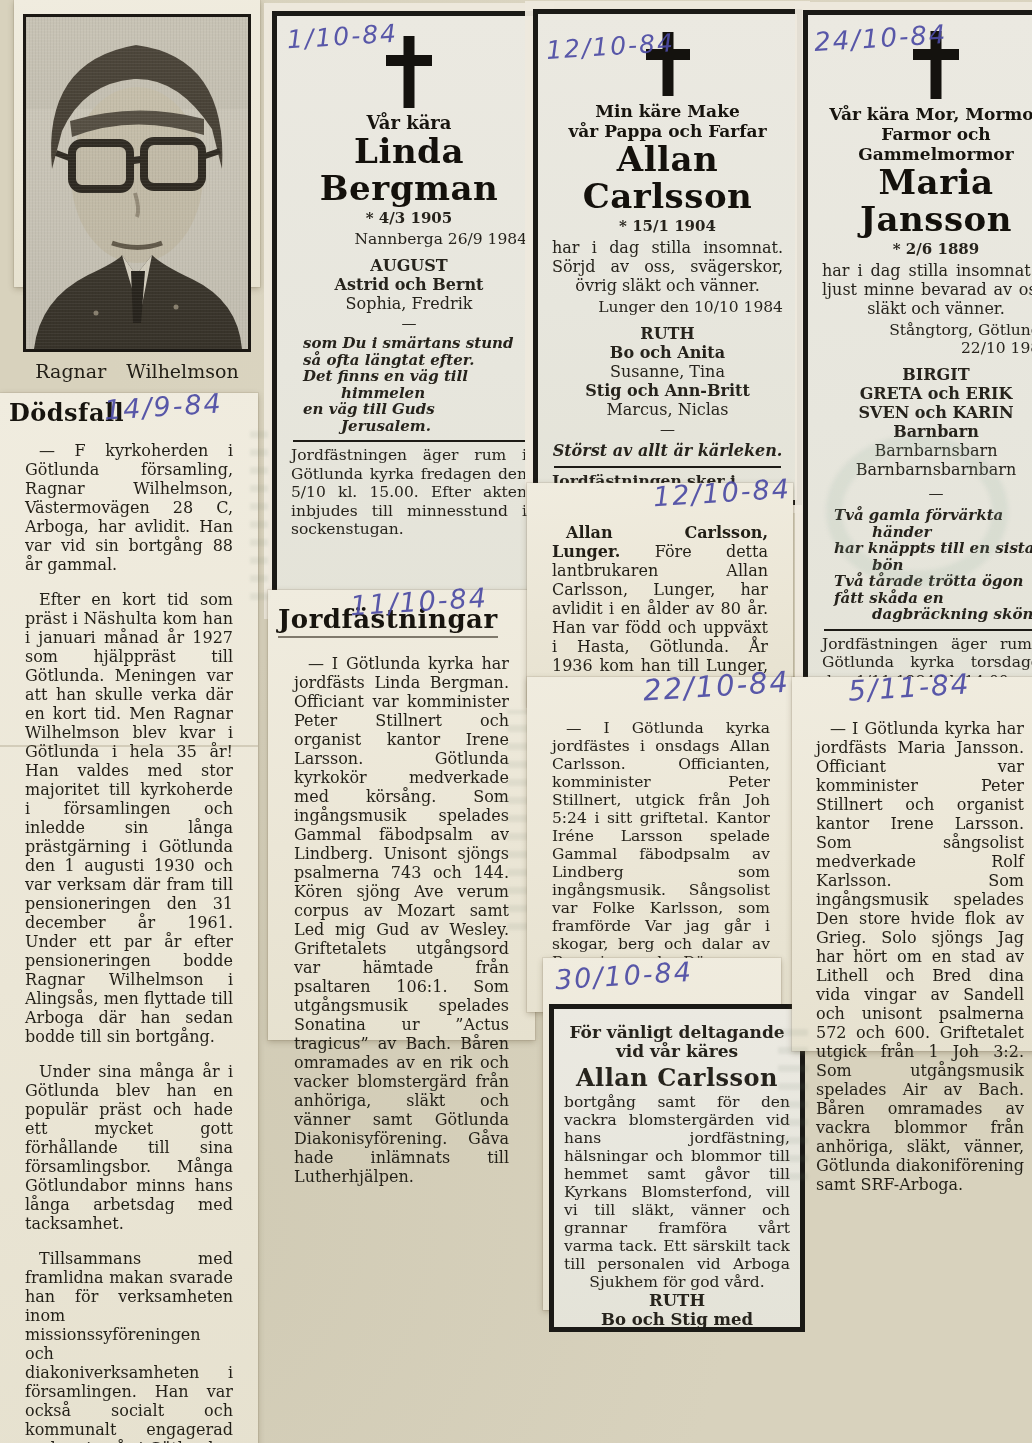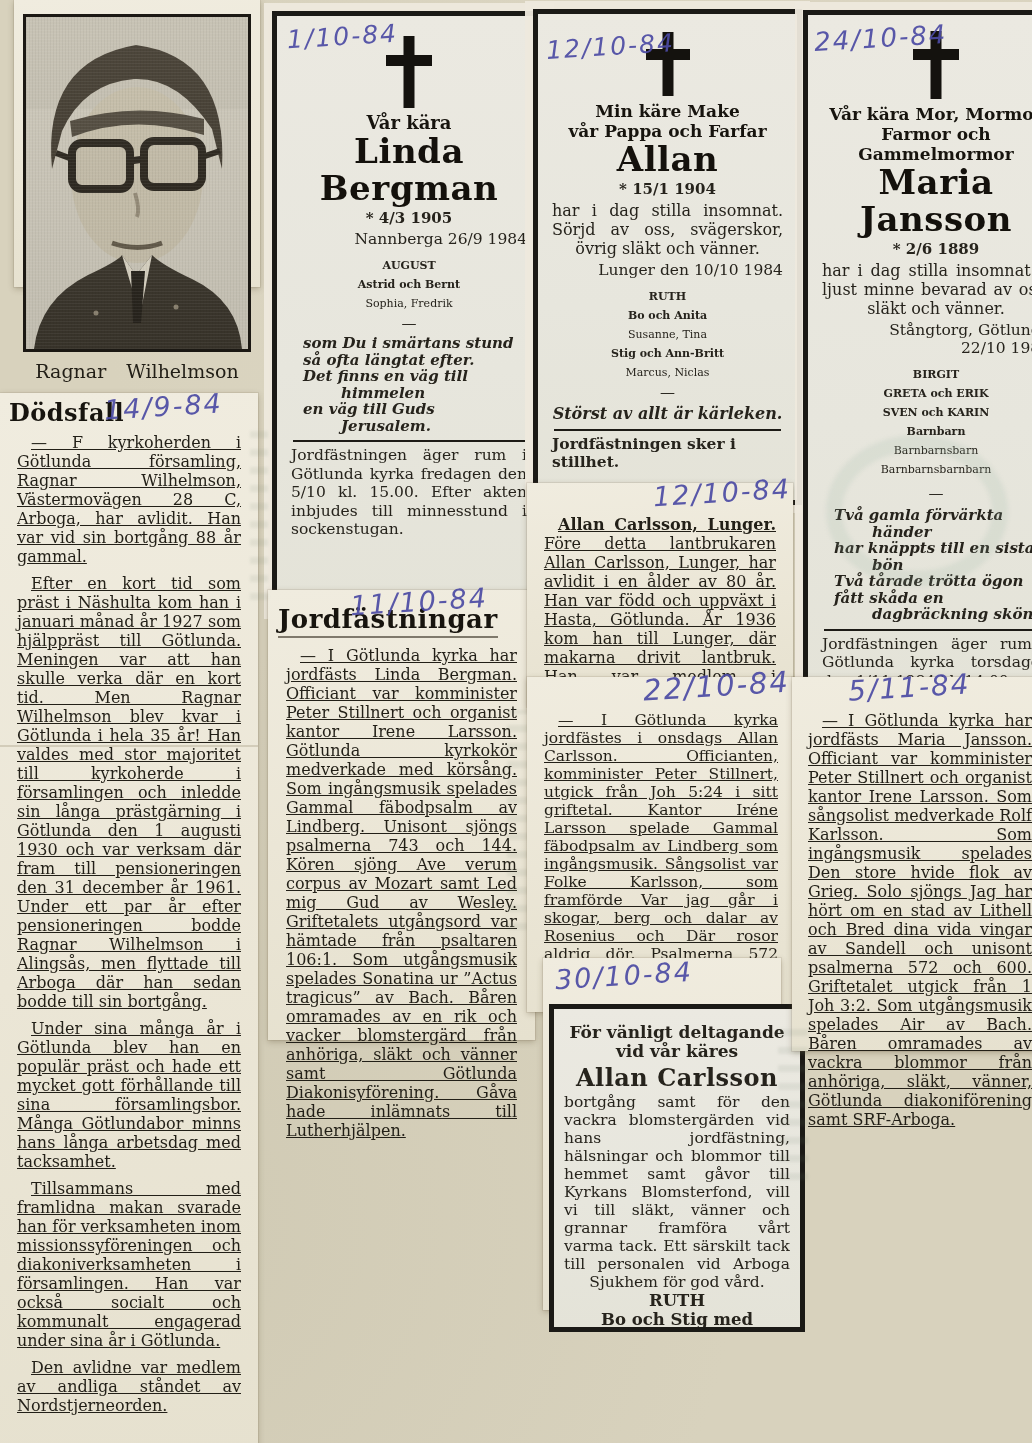--- a/index.html
+++ b/index.html
@@ -19,42 +19,42 @@
   
   .hw{
     position:absolute;
     font-family:"DejaVu Sans","Liberation Sans",sans-serif;
     font-style:italic;font-size:27px;color:#4c4ba4;
     transform:rotate(-3.5deg);letter-spacing:2px;white-space:nowrap;
     opacity:.92;z-index:5;pointer-events:none;
   }
   
   .news-body{margin-top:6px;}
-  .news-p{font-size:16px;line-height:19px;text-align:justify;text-indent:14px;margin:8px;color:#221f17;text-decoration:underline;}
+  .news-p{font-size:16px;line-height:19px;text-align:justify;text-indent:14px;margin:16px;color:#221f17;}
   .news-p.small{font-size:15.5px;line-height:18px;}
   .headline{font-weight:700;font-size:24px;line-height:1;color:#17140e;letter-spacing:.5px;}
   .headline.h2{font-size:26px;display:inline-block;border-bottom:2px solid rgba(35,28,15,.55);padding-bottom:4px;}
   .seam{position:absolute;left:0;width:100%;height:2px;background:rgba(120,105,75,.22);}
   
   .card{
     position:absolute;border:5px solid #1b1a16;overflow:hidden;
     background:linear-gradient(180deg,#ebe9e1 0%,#e7e6dd 60%,#e4e3d8 100%);
     box-shadow:0 0 0 8px rgba(238,233,221,.95), 0 2px 7px rgba(80,65,35,.32);
     padding:4px 14px 8px;
   }
   .cross{position:relative;margin:0 auto;}
   .cross .cv{position:absolute;left:50%;top:0;transform:translateX(-50%);width:11px;height:100%;background:#14120e;}
   .cross .ch{position:absolute;left:0;top:26%;width:100%;height:11px;background:#14120e;}
   .c-intro{font-weight:700;font-size:18px;line-height:20px;text-align:center;margin-top:5px;color:#17140e;}
   .c-name{font-weight:700;font-size:34px;line-height:37px;text-align:center;letter-spacing:.5px;color:#14110c;}
   .c-born{font-weight:700;font-size:15px;line-height:18px;text-align:center;margin-top:2px;}
   .c-body{font-size:16px;line-height:19px;text-align:justify;text-align-last:center;margin-top:3px;}
   .c-place{font-size:15.5px;line-height:18px;text-align:right;margin-top:3px;}
   .c-mourners{margin-top:8px;}
-  .c-mourners div{font-size:11px;line-height:19px;text-align:center;}
+  .c-mourners div{font-size:16px;line-height:19px;text-align:center;}
   .c-mourners .b{font-weight:700;}
   .c-dash{text-align:center;font-size:15px;line-height:12px;margin-top:4px;}
   .c-verse{margin:6px 0 0 12px;}
   .c-verse div{font-style:italic;font-weight:700;font-size:15px;line-height:16.5px;}
   .c-verse .ind{padding-left:38px;}
   .c-verse.center{margin:8px 0 0 0;}
   .c-verse.center div{text-align:center;font-size:16px;}
   .c-rule{border:none;border-top:2px solid #1d1b16;margin:6px 2px 4px;}
   .c-footer{font-size:15.5px;line-height:18.5px;text-align:justify;margin:0;}
   .c-footer.left{text-align:left;font-weight:bold;}
@@ -162,20 +162,21 @@
 
   <div class="card" style="left:533px;top:9px;width:231px;height:474px;">
     <div class="hw" style="left:8px;top:18px;font-size:25px;">12/10-84</div>
     <div class="cross" style="width:44px;height:64px;margin-top:14px;">
         <div class="cv"></div>
         <div class="ch"></div>
       </div>
     <div class="c-intro" style="font-size:17px;">Min käre Make</div>
     <div class="c-intro" style="font-size:17px;margin-top:0;">vår Pappa och Farfar</div>
     <div class="c-name">Allan</div>
+    <div class="c-name">Carlsson</div>
     <div class="c-born">* 15/1 1904</div>
     <div class="c-body">har i dag stilla insomnat. Sörjd av oss, svägerskor, övrig släkt och vänner.</div>
     <div class="c-place">Lunger den 10/10 1984</div>
     <div class="c-mourners">
         <div class="b">RUTH</div>
         <div class="b">Bo och Anita</div>
         <div class="">Susanne, Tina</div>
         <div class="b">Stig och Ann-Britt</div>
         <div class="">Marcus, Niclas</div>
       </div>

